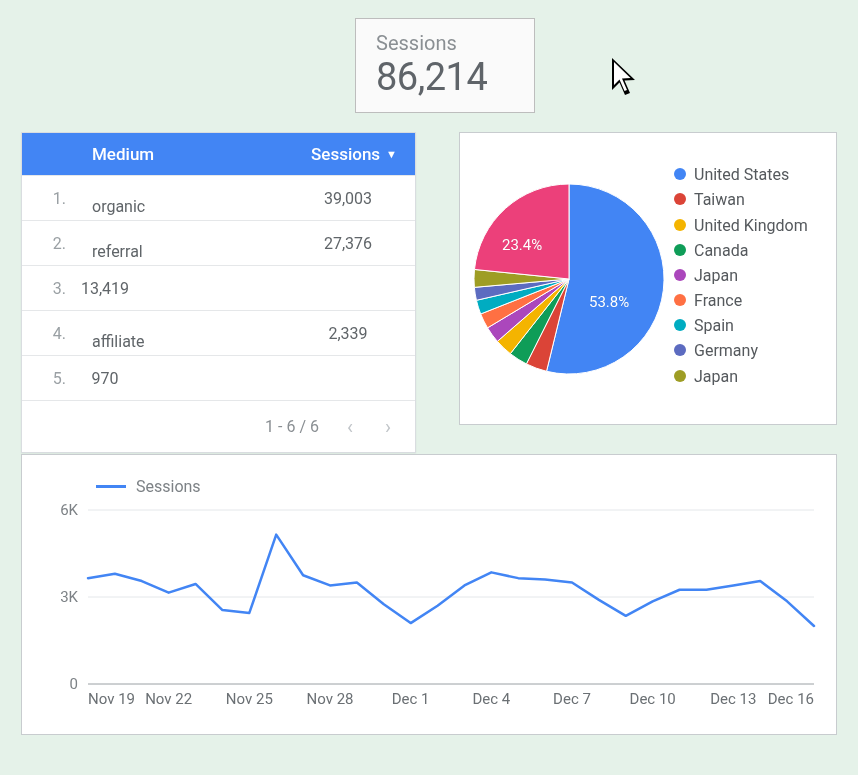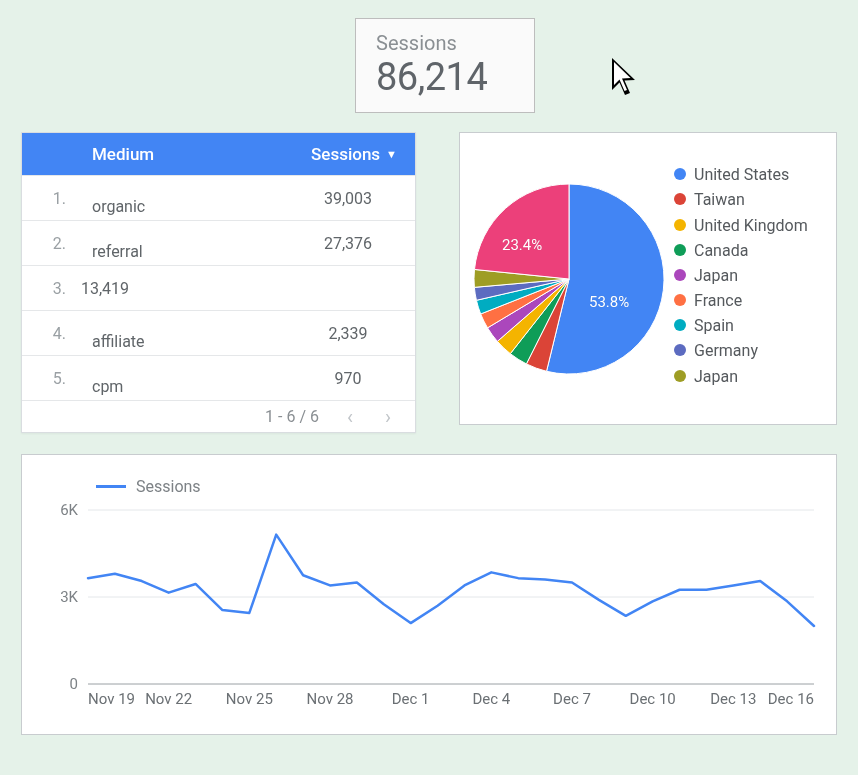--- a/index.html
+++ b/index.html
@@ -52,21 +52,21 @@
     color: #606569;
   }
   .table-row .idx { width: 50px; text-align: right; padding-right: 6px; color: #9aa0a4; }
   .table-row .medium { flex: 1; padding-left: 20px; margin-top: 16px; }
   .table-row .val { padding-right: 34px; text-align: center; min-width: 100px; }
   .table-footer {
     display: flex;
     justify-content: flex-end;
     align-items: center;
     gap: 24px;
-    height: 32px;
+    height: 52px;
     border-top: 1px solid #e5e7e9;
     color: #8a8f93;
     font-size: 16px;
     padding-right: 20px;
   }
   .pager-chevron { font-size: 20px; color: #c1c5c9; cursor: pointer; padding: 0 4px; }
 
   .pie-card {
     position: absolute;
     left: 459px; top: 132px;
@@ -141,21 +141,20 @@
         <div class="idx">3.</div>
         <div class="val">13,419</div>
       </div>
       <div class="table-row">
         <div class="idx">4.</div>
         <div class="medium">affiliate</div>
         <div class="val">2,339</div>
       </div>
       <div class="table-row">
         <div class="idx">5.</div>
-        <div class="medium">cpm</div>
         <div class="val">970</div>
       </div>
     </div>
   <div class="table-footer">
     <span>1 - 6 / 6</span>
     <span class="pager-chevron">‹</span>
     <span class="pager-chevron">›</span>
   </div>
 </div>
 

